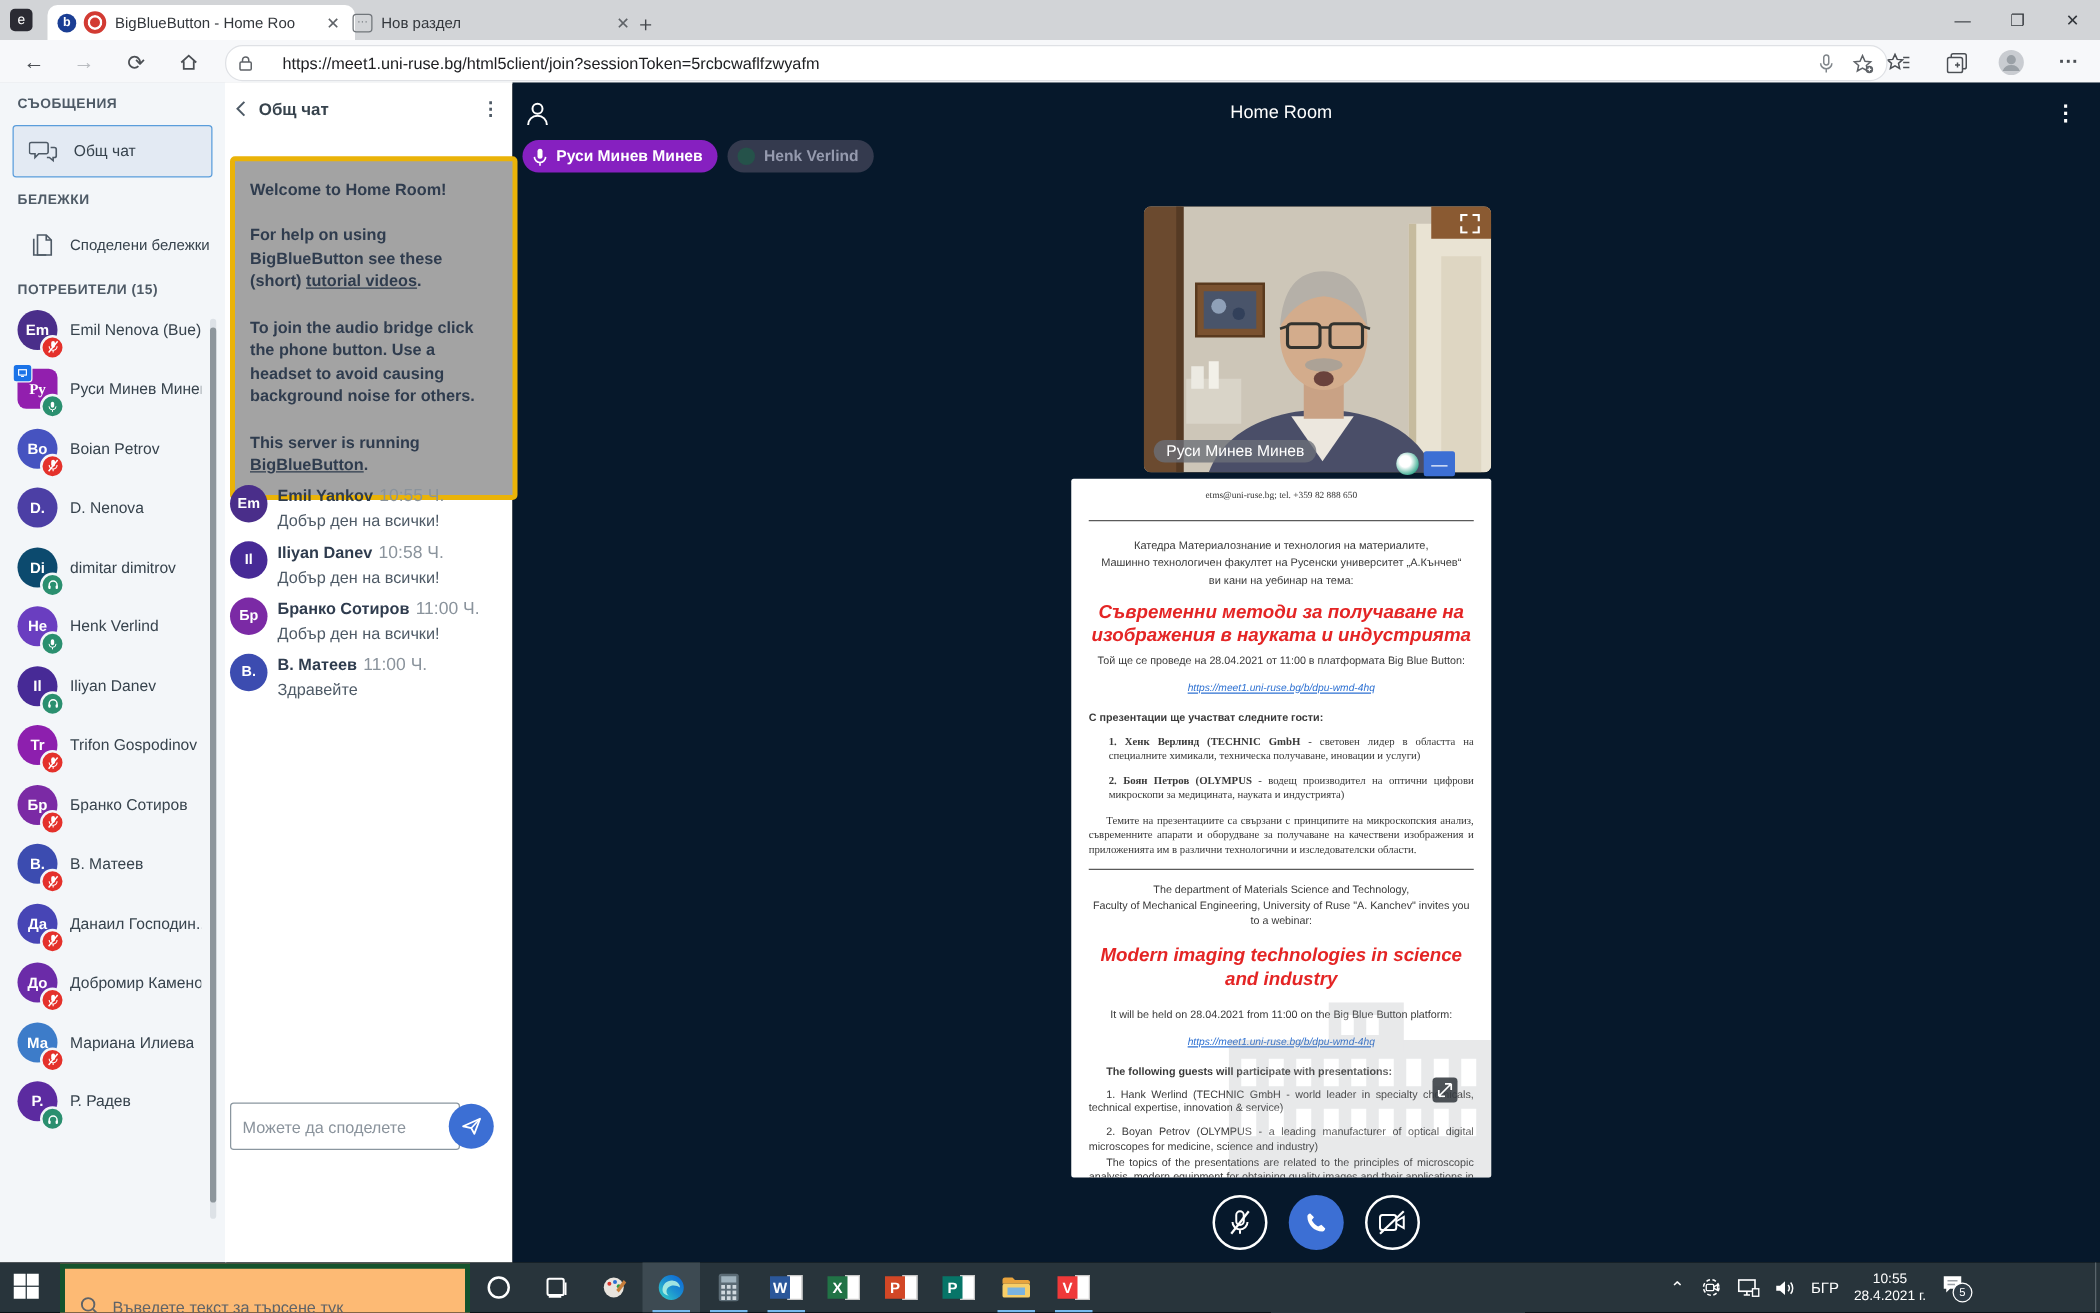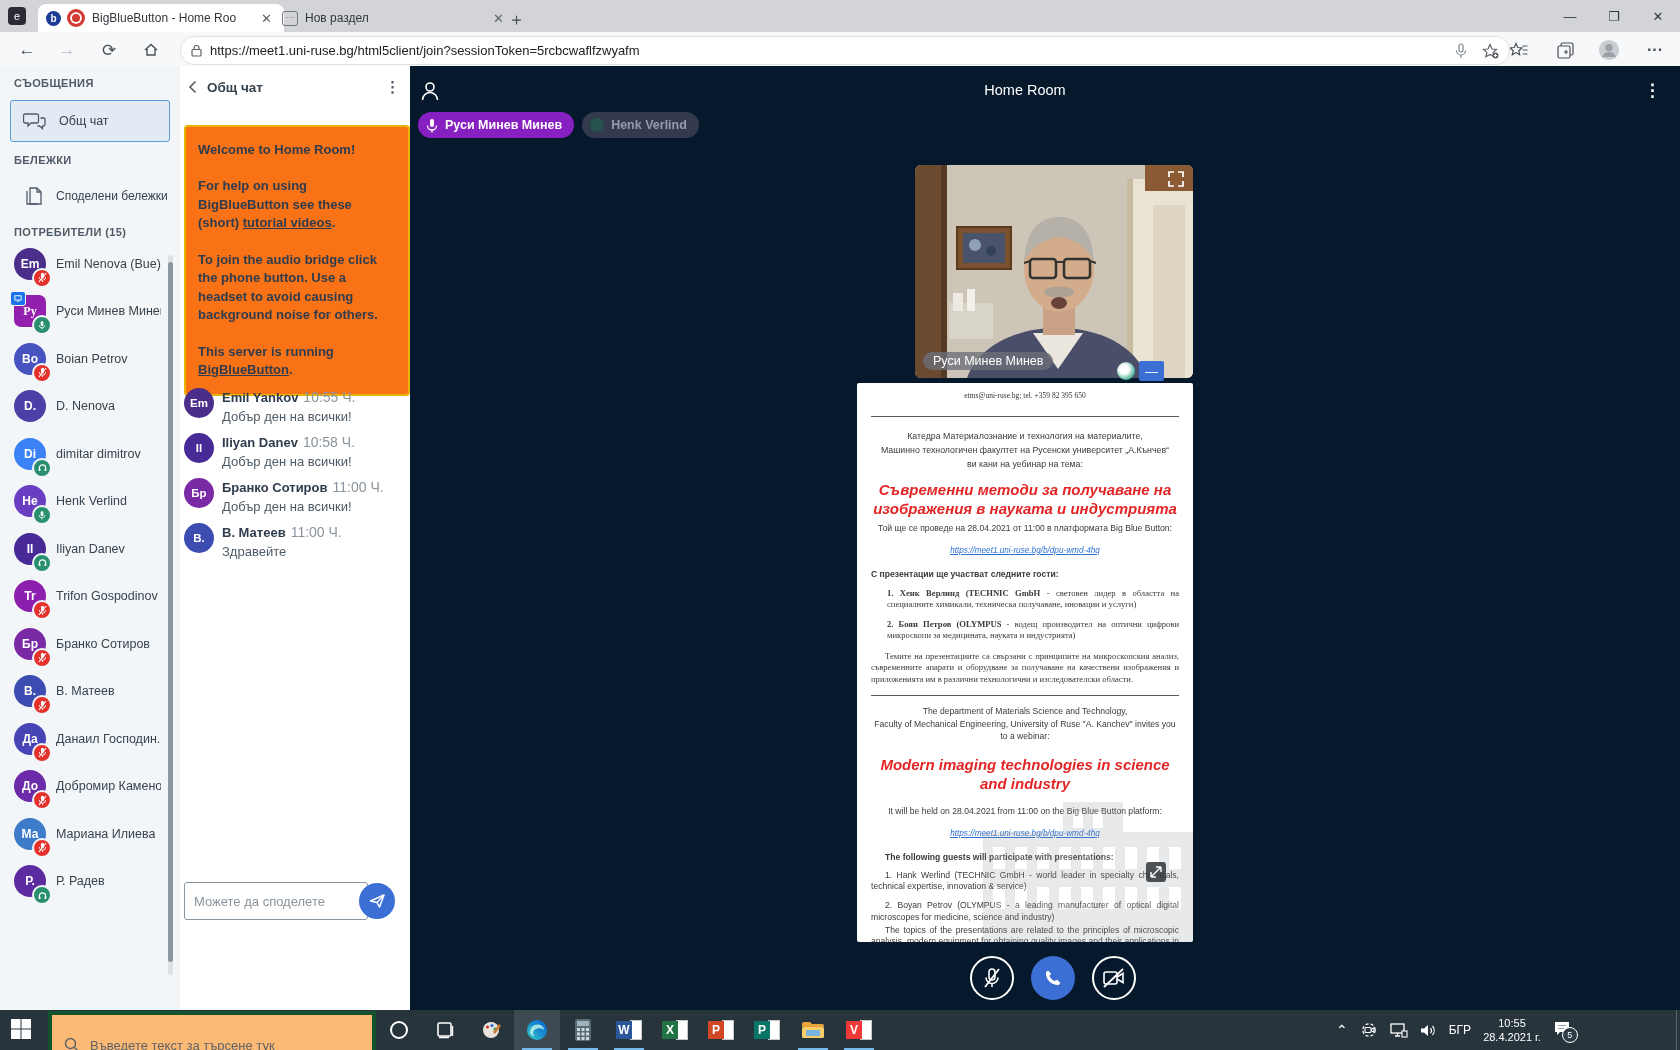--- a/index.html
+++ b/index.html
@@ -15,21 +15,21 @@
   .tab .title{flex:1;white-space:nowrap;overflow:hidden;margin-left:7px;}
   .tab .x{color:#5f6368;font-size:13px;padding:0 4px;}
   #bbb-fav{width:15px;height:15px;border-radius:50%;background:#1b3e94;color:#fff;font-size:10px;font-weight:bold;display:flex;align-items:center;justify-content:center;flex:none;}
   #recdot{width:12px;height:12px;border-radius:50%;border:3px solid #d23b33;background:#d23b33;box-shadow:inset 0 0 0 2px #fff;margin-left:6px;flex:none;}
   #ntp-fav{width:14px;height:13px;border:1.5px solid #70757a;border-radius:3px;color:#70757a;font-size:9px;line-height:10px;text-align:center;flex:none;}
   #newtab-btn{left:508px;top:8px;font-size:17px;color:#44474c;}
   .winctl{top:0;height:32px;width:44px;display:flex;align-items:center;justify-content:center;color:#33373c;font-size:13px;}
   #toolbar{left:0;top:32px;width:1680px;height:34px;background:#f7f8fa;border-bottom:1px solid #dadce0;}
   .navic{top:39px;width:22px;height:22px;color:#4b4f54;font-size:17px;display:flex;align-items:center;justify-content:center;}
   #urlbar{left:180px;top:36px;width:1308px;height:27px;background:#fff;border:1px solid #dfe1e5;border-radius:14px;display:flex;align-items:center;padding:0 10px;}
-  #urltext{font-size:13px;color:#202124;margin-left:8px;flex:1;}
+  #urltext{font-size:13px;color:#202124;margin-left:24px;flex:1;}
   .tbric{top:39px;width:22px;height:22px;display:flex;align-items:center;justify-content:center;color:#4b4f54;}
   
   #bg-left{left:0;top:66px;width:180px;height:944px;background:#f3f6f9;border-right:1px solid #dfe3e8;}
   #bg-chat{left:180px;top:66px;width:230px;height:944px;background:#ffffff;}
   #bg-main{left:410px;top:66px;width:1270px;height:944px;background:#06182b;}
   .sect{font-size:11px;font-weight:bold;color:#4e5a66;letter-spacing:.4px;}
   #pubchat-item{left:10px;top:100px;width:158px;height:40px;background:#e3eaf3;border:1px solid #5a9ddb;border-radius:3px;display:flex;align-items:center;}
   .rowlabel{font-size:12.5px;color:#37434d;}
   #notes-item{left:10px;top:176px;width:158px;height:40px;display:flex;align-items:center;}
   #userlist{left:0;top:240px;width:176px;height:770px;overflow:hidden;}
@@ -38,21 +38,21 @@
   .uav.sq{border-radius:7px;font-family:Liberation Serif, serif;}
   .uname{margin-left:10px;font-size:12.5px;color:#37434d;white-space:nowrap;overflow:hidden;max-width:105px;}
   .badge{position:absolute;left:18px;top:20px;width:16px;height:16px;border-radius:50%;border:2px solid #f3f6f9;display:flex;align-items:center;justify-content:center;}
   .pbadge{position:absolute;left:-4px;top:-4px;width:14px;height:13px;border-radius:3px;background:#1a73e8;border:1.5px solid #f3f6f9;display:flex;align-items:center;justify-content:center;}
   #lscroll{left:168px;top:255px;width:5px;height:720px;background:#dde2e7;border-radius:3px;}
   #lscrollthumb{left:168px;top:262px;width:5px;height:700px;background:#8d969c;border-radius:3px;}
   
   #chathead{left:188px;top:74px;width:212px;height:26px;display:flex;align-items:center;}
   #chattitle{font-size:13.5px;font-weight:bold;color:#37434d;margin-left:10px;flex:1;}
   .kebab{color:#4e5a66;font-size:15px;font-weight:bold;letter-spacing:0;}
-  #welcome{left:184px;top:125px;width:198px;background:#f97316;border:2px solid #eab308;border-radius:4px;padding:14px 12px;font-size:13px;font-weight:bold;color:#2f3c4e;line-height:1.42;}
+  #welcome{left:184px;top:125px;width:198px;background:#a3a3a3;border:4px solid #eab308;border-radius:4px;padding:14px 12px;font-size:13px;font-weight:bold;color:#2f3c4e;line-height:1.42;}
   #welcome p{margin:0 0 18px 0;} #welcome p:last-child{margin-bottom:0;}
   #welcome a{color:#2f3c4e;text-decoration:underline;}
   #msglist{left:184px;top:388px;width:220px;}
   .msg{display:flex;margin-bottom:9px;}
   .mav{width:30px;height:30px;border-radius:50%;color:#fff;font-size:11.5px;font-weight:bold;display:flex;align-items:center;justify-content:center;flex:none;margin-right:8px;}
   .mname{font-size:13px;font-weight:bold;color:#2f3c4e;white-space:nowrap;}
   .mtime{font-size:14px;color:#8a939c;margin-left:5px;}
   .mtext{font-size:13px;color:#4e5a66;margin-top:3px;}
   #chatinput{left:184px;top:882px;width:164px;height:36px;border:1px solid #8a969f;border-radius:3px;background:#fff;font-size:13px;color:#8a939c;display:flex;align-items:center;padding:0 9px;}
   #sendbtn{left:359px;top:883px;width:36px;height:36px;border-radius:50%;display:flex;align-items:center;justify-content:center;}
@@ -232,21 +232,21 @@
               <path d="M1 11 9 1" stroke="#fff" stroke-width="1.3"></path>
             </svg>
           </span></div>
         <span class="uname">Boian Petrov</span>
       </div>
       <div class="urow">
         <div class="uav" style="background: rgb(76, 63, 165);">D.</div>
         <span class="uname">D. Nenova</span>
       </div>
       <div class="urow">
-        <div class="uav" style="background: #3b82f6;">Di<span class="badge" style="background: rgb(42, 143, 111);">
+        <div class="uav" style="background: #0c4a6e;">Di<span class="badge" style="background: rgb(42, 143, 111);">
             <svg width="9" height="9" viewBox="0 0 10 10">
               <path d="M1.5 8V5.5a3.5 3.5 0 0 1 7 0V8" fill="none" stroke="#fff" stroke-width="1.3"></path>
               <rect x="0.8" y="6" width="2" height="3" rx="0.8" fill="#fff"></rect>
               <rect x="7.2" y="6" width="2" height="3" rx="0.8" fill="#fff"></rect>
             </svg>
           </span></div>
         <span class="uname">dimitar dimitrov</span>
       </div>
       <div class="urow">
         <div class="uav" style="background: rgb(106, 62, 192);">He<span class="badge" style="background: rgb(42, 143, 111);">
@@ -449,21 +449,21 @@
   </div>
   <div class="abs" id="camlabel">Руси Минев Минев</div>
   <div class="abs" id="fullscr">
     <svg width="16" height="16" viewBox="0 0 16 16">
         <path d="M1 6V1h5M10 1h5v5M15 10v5h-5M6 15H1v-5" fill="none" stroke="#fff" stroke-width="1.7"></path>
       </svg>
   </div>
 
   <div class="abs" id="doc">
     <div class="inner">
-      <div class="c contact">etms@uni-ruse.bg; tel. +359 82 395 650</div>
+      <div class="c contact">etms@uni-ruse.bg; tel. +359 82 888 650</div>
       <hr class="dochr">
       <div class="c bgl" style="margin-top:14px">Катедра Материалознание и технология на материалите,</div>
       <div class="c bgl">Машинно технологичен факултет на Русенски университет „А.Кънчев“</div>
       <div class="c bgl">ви кани на уебинар на тема:</div>
       <div class="c redtitle">Съвременни методи за получаване на изображения в науката и индустрията</div>
       <div class="c when">Той ще се проведе на 28.04.2021 от 11:00 в платформата  Big Blue Button:</div>
       <a class="c doclink">https://meet1.uni-ruse.bg/b/dpu-wmd-4hq</a>
       <div class="gintro">С презентации ще участват следните гости:</div>
       <div class="gitem"><b>1.</b> <b>Хенк Верлинд (TECHNIC GmbH</b><span> - световен лидер в областта на специалните химикали, техническа получаване, иновации и услуги)</span></div>
       <div class="gitem"><b>2.</b> <b>Боян Петров (OLYMPUS</b><span> - водещ производител на оптични цифрови микроскопи за медицината, науката и индустрията)</span></div>

